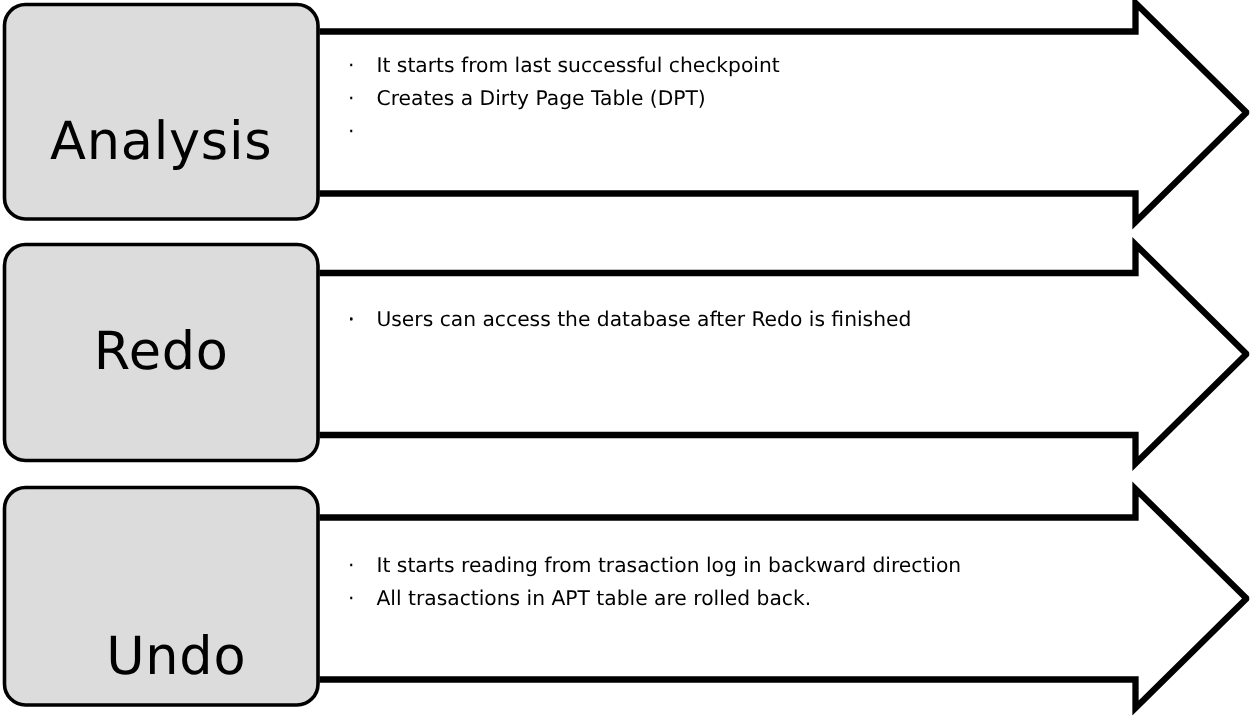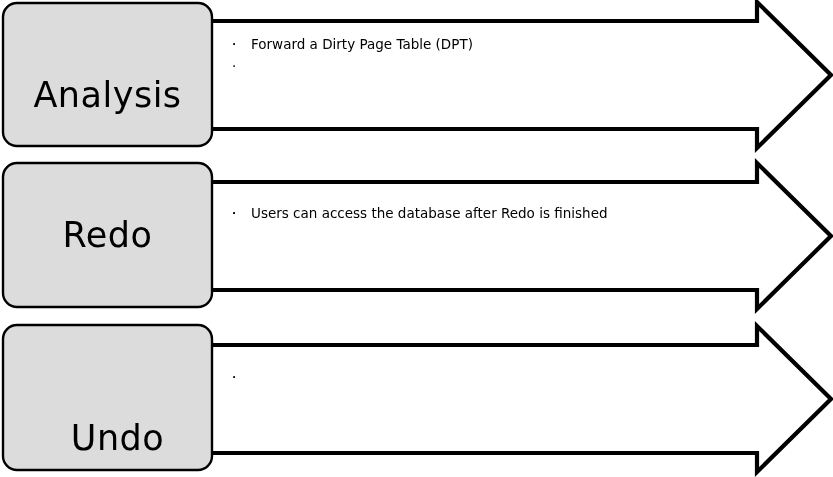--- a/index.html
+++ b/index.html
@@ -67,36 +67,36 @@
 </head>
 <body>
 
 <div id="diagram">
     <svg class="arrow-svg" width="833" height="477" style="left: 0px; top: 0px;">
       <polyline points="213,21 757,21 757,2 831,75 757,148 757,129 213,129" fill="#ffffff" stroke="#000000" stroke-width="4.2" stroke-linejoin="miter" stroke-linecap="butt" stroke-miterlimit="10"></polyline>
       <rect x="3" y="3" width="209" height="143" rx="14" ry="14" fill="#dcdcdc" stroke="#000000" stroke-width="2.4"></rect>
     </svg>
     <div class="phase-label" style="left: 3px; top: 3px; width: 209px; height: 185px;">Analysis</div>
     <ul class="bullet-list" style="left: 232px; top: 33px;">
-      <li class="bullet-item"><span class="bullet-dot">·</span></li>
-      <li class="bullet-item"><span class="bullet-dot">·</span><span>Forward a Dirty Page Table (DPT)</span></li>
+      <li class="bullet-item"><span class="bullet-dot">·</span><span>It starts from last successful checkpoint</span></li>
+      <li class="bullet-item"><span class="bullet-dot">·</span><span>Creates a Dirty Page Table (DPT)</span></li>
       <li class="bullet-item"><span class="bullet-dot">·</span></li>
     </ul>
     <svg class="arrow-svg" width="833" height="477" style="left: 0px; top: 0px;">
       <polyline points="213,182 757,182 757,163 831,236 757,309 757,290 213,290" fill="#ffffff" stroke="#000000" stroke-width="4.2" stroke-linejoin="miter" stroke-linecap="butt" stroke-miterlimit="10"></polyline>
       <rect x="3" y="163" width="209" height="144" rx="14" ry="14" fill="#dcdcdc" stroke="#000000" stroke-width="2.4"></rect>
     </svg>
     <div class="phase-label" style="left: 3px; top: 163px; width: 209px; height: 144px;">Redo</div>
     <ul class="bullet-list" style="left: 232px; top: 202px;">
       <li class="bullet-item"><span class="bullet-dot">·</span></li>
       <li class="bullet-item"><span class="bullet-dot">·</span></li>
       <li class="bullet-item"><span class="bullet-dot">·</span><span>Users can access the database after Redo is finished</span></li>
     </ul>
     <svg class="arrow-svg" width="833" height="477" style="left: 0px; top: 0px;">
       <polyline points="213,345 757,345 757,326 831,399 757,472 757,453 213,453" fill="#ffffff" stroke="#000000" stroke-width="4.2" stroke-linejoin="miter" stroke-linecap="butt" stroke-miterlimit="10"></polyline>
       <rect x="3" y="325" width="209" height="145" rx="14" ry="14" fill="#dcdcdc" stroke="#000000" stroke-width="2.4"></rect>
     </svg>
     <div class="phase-label" style="left: 13px; top: 325px; width: 209px; height: 163px; margin-top: 32px;">Undo</div>
     <ul class="bullet-list" style="left: 232px; top: 366px;">
-      <li class="bullet-item"><span class="bullet-dot">·</span></li>
-      <li class="bullet-item"><span class="bullet-dot">·</span></li>
+      <li class="bullet-item"><span class="bullet-dot">·</span><span>It starts reading from trasaction log in backward direction</span></li>
+      <li class="bullet-item"><span class="bullet-dot">·</span><span>All trasactions in APT table are rolled back.</span></li>
     </ul>
   </div>
 
 </body></html>

